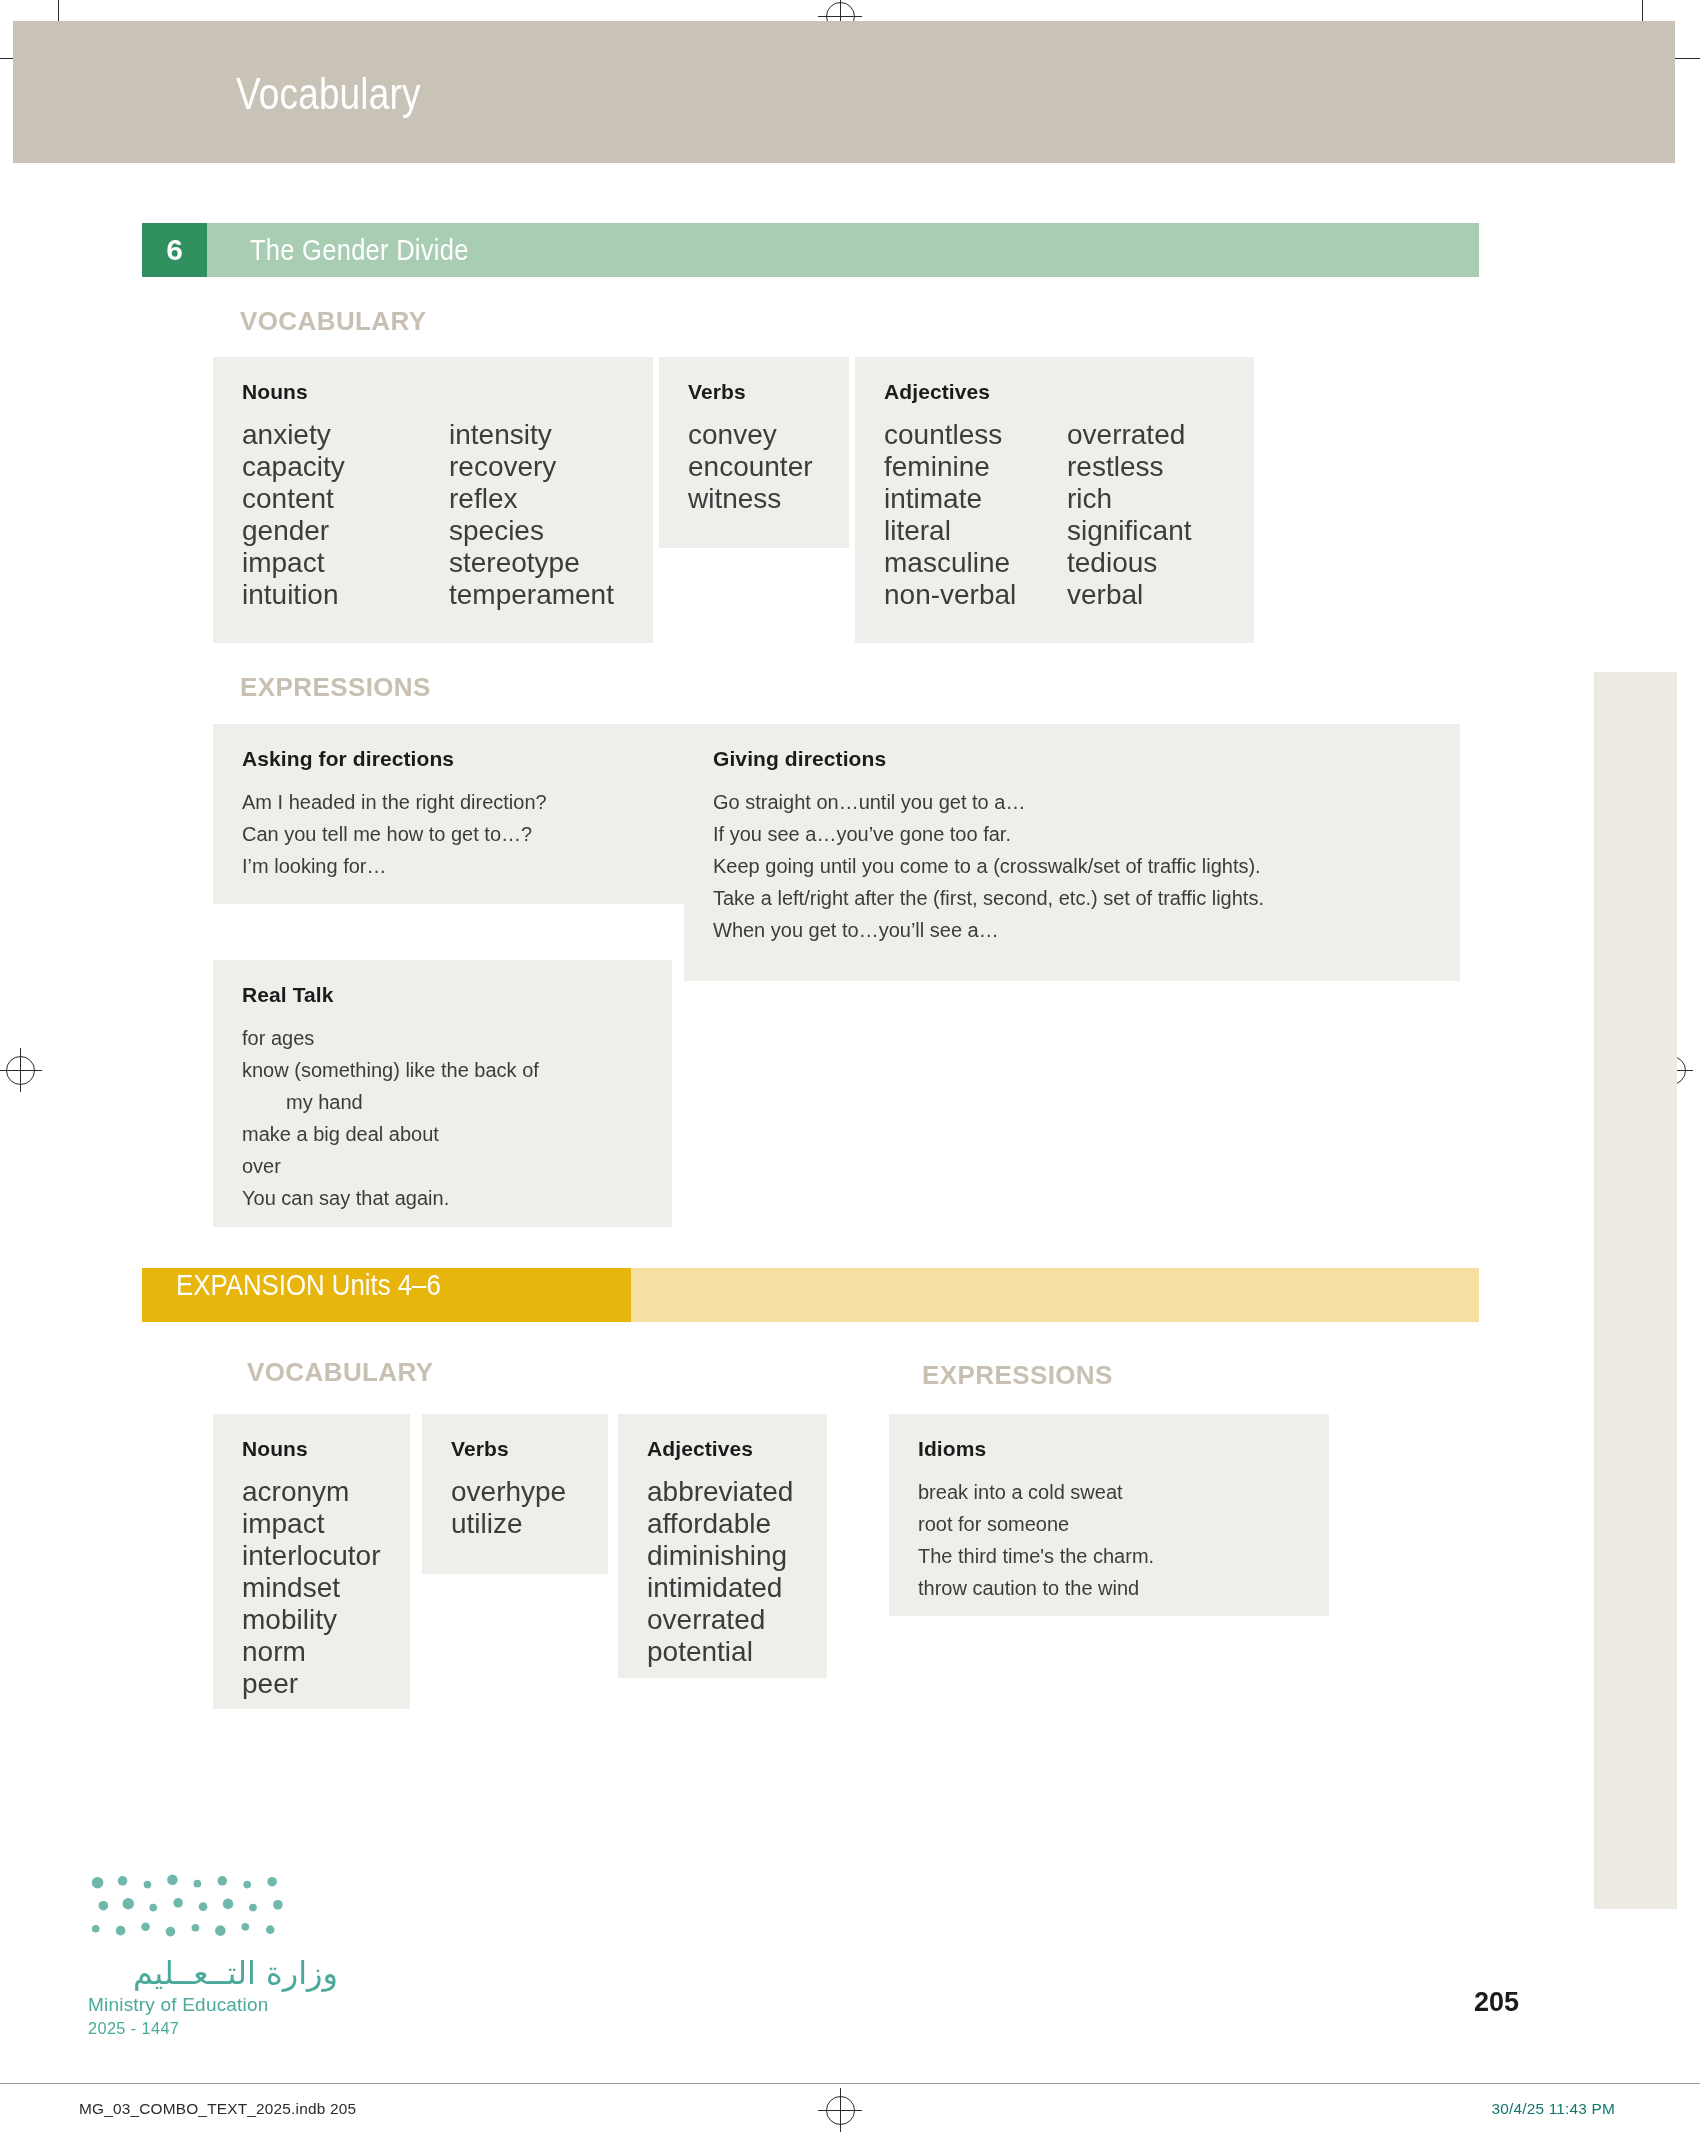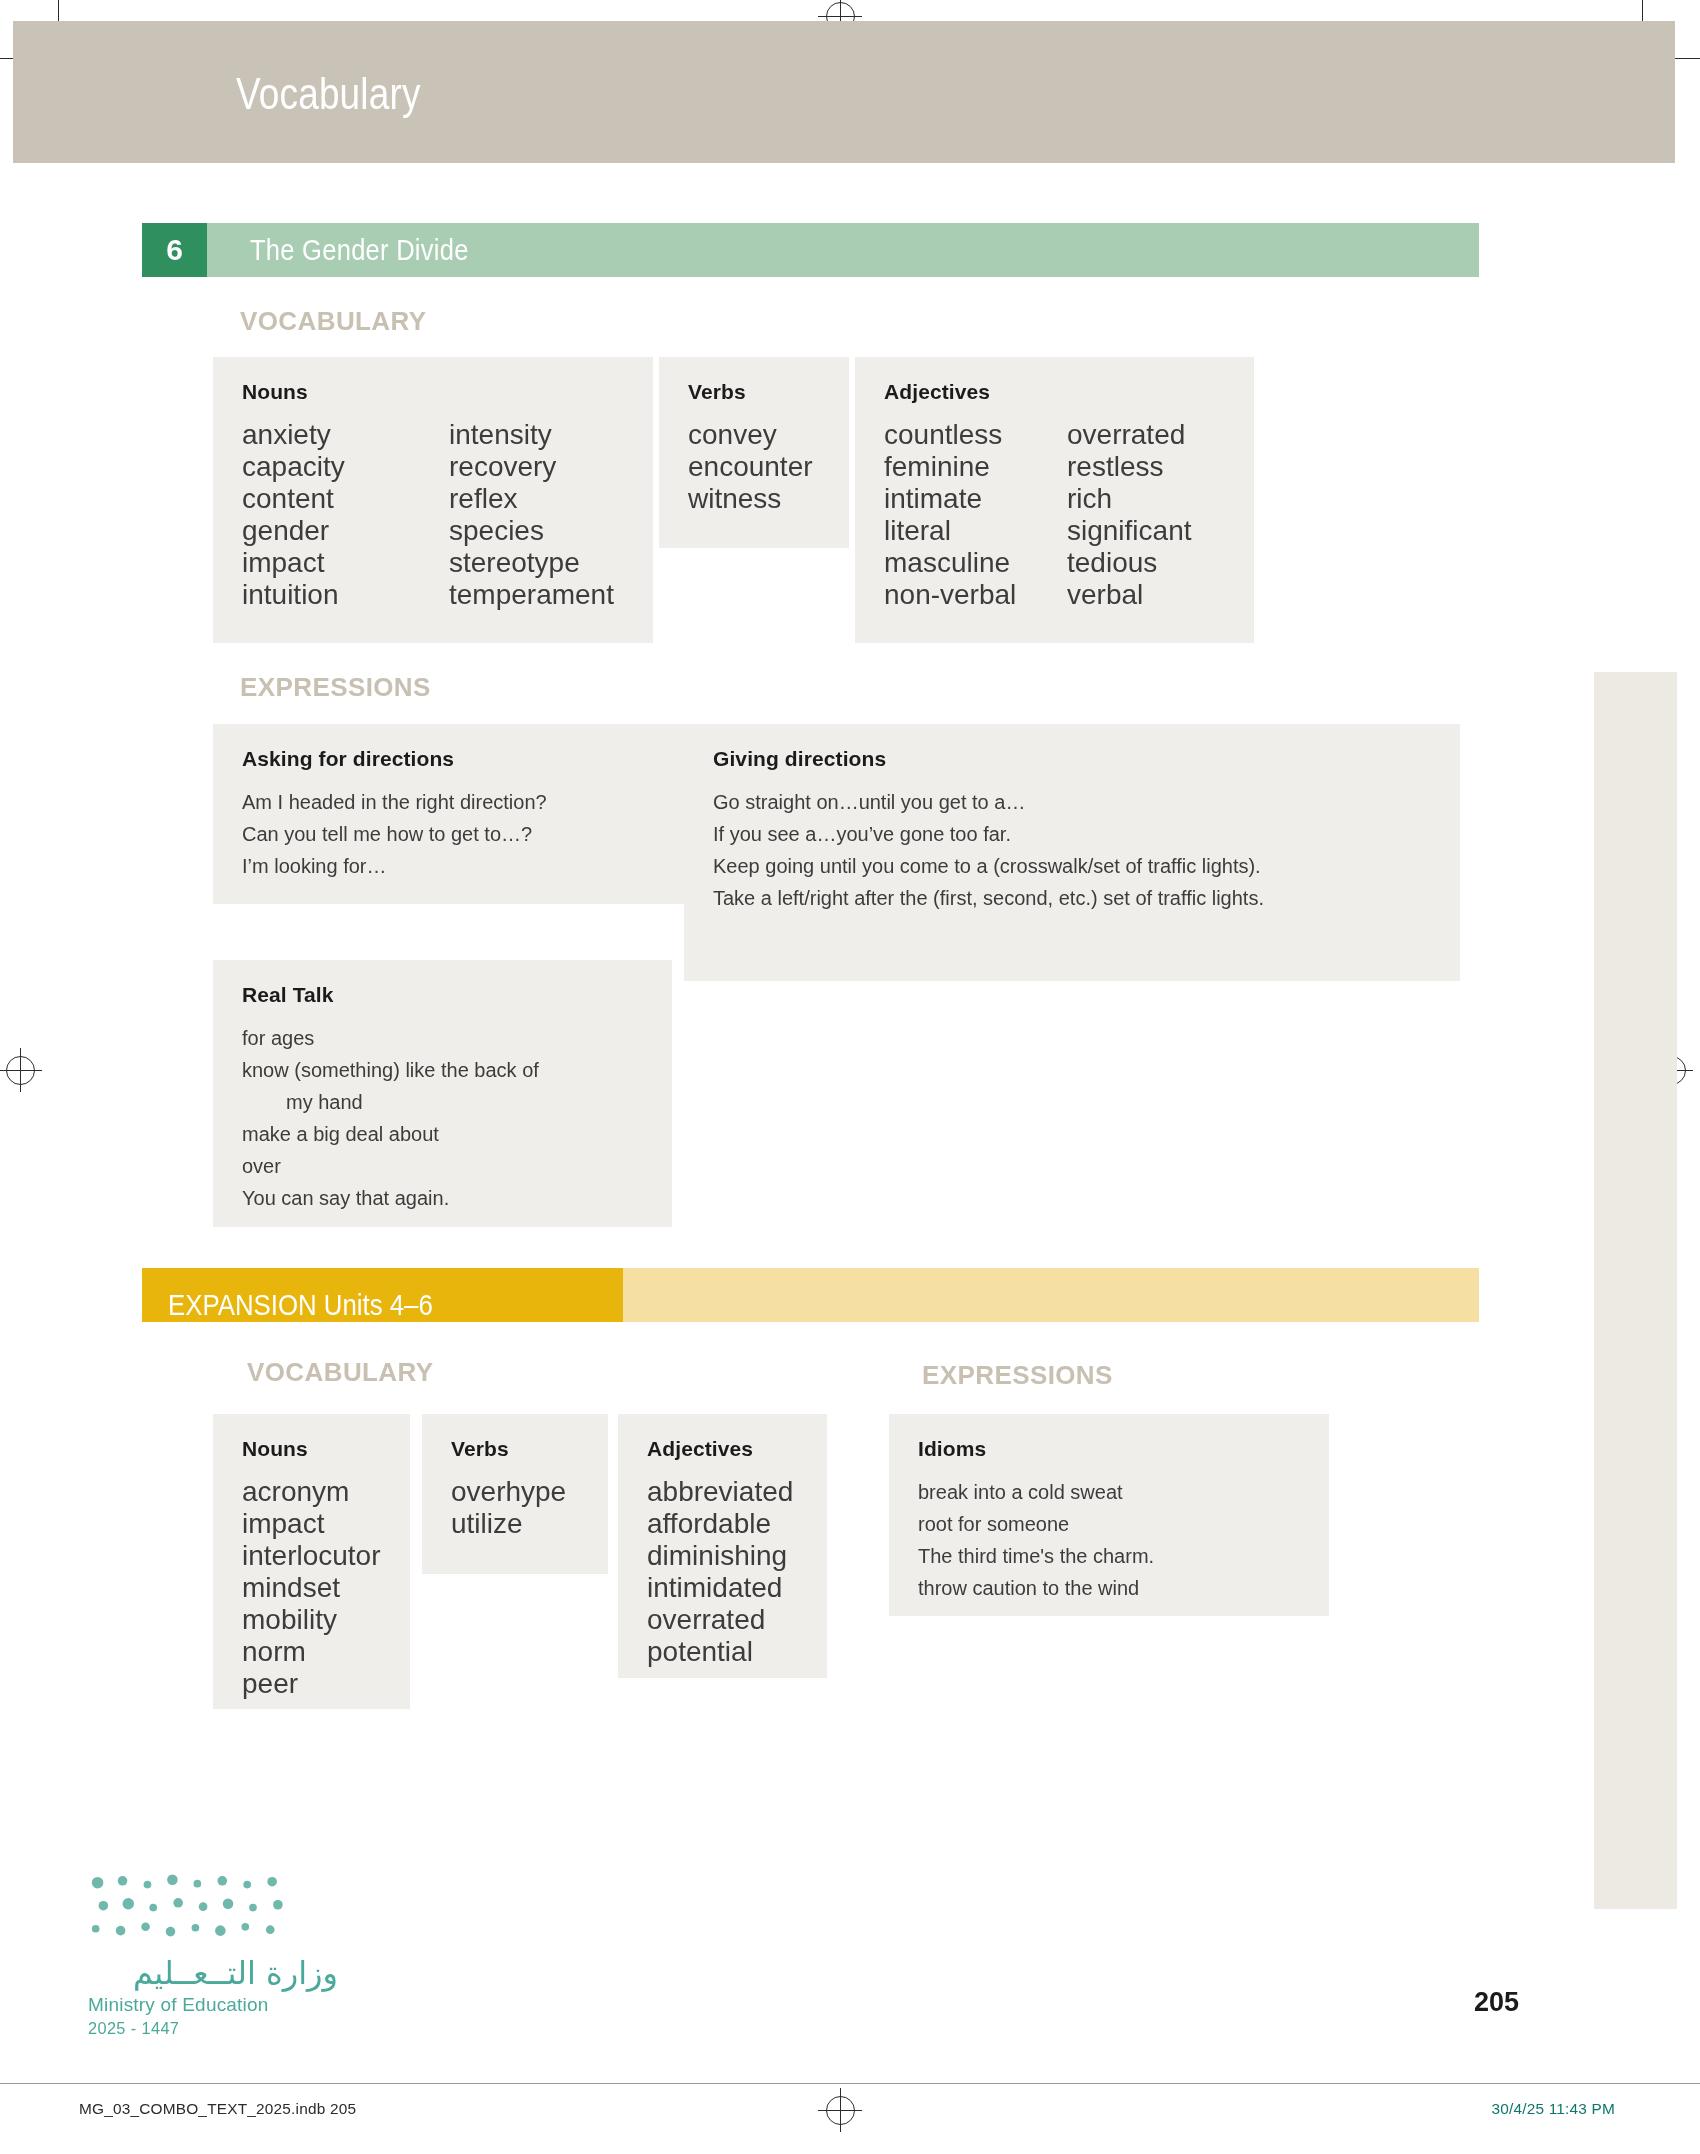--- a/index.html
+++ b/index.html
@@ -162,22 +162,22 @@
     top: 1268px;
     width: 1337px;
     height: 54px;
     display: flex;
     align-items: stretch;
   }
   .expansion-label {
     background: #e8b50d;
     color: #ffffff;
     display: flex;
-    align-items: flex-end;
-    padding: 0 21px 0 26px;
+    align-items: flex-start;
+    padding: 0 21px 0 34px;
     font-size: 30px;
     font-family: "Liberation Sans Narrow", "Liberation Sans", sans-serif;
     white-space: nowrap;
   }
   .expansion-label span {
     display: inline-block;
     transform: scaleX(0.86);
     transform-origin: left center;
   }
   .expansion-rest {
@@ -351,20 +351,21 @@
     </div>
   </div>
 
   <div class="card" style="left:684px; top:724px; width:776px; height:257px;">
     <div class="card-title">Giving directions</div>
     <div class="word-col">
       <div class="line">Go straight on…until you get to a…</div>
       <div class="line">If you see a…you’ve gone too far.</div>
       <div class="line">Keep going until you come to a (crosswalk/set  of traffic lights).</div>
       <div class="line">Take a left/right after the (first, second, etc.) set of traffic lights.</div>
+      <div class="line">When you get to…you’ll see a…</div>
     </div>
   </div>
 
   <div class="card" style="left:213px; top:928px; width:459px; height:267px;margin-top:32px;">
     <div class="card-title">Real Talk</div>
     <div class="word-col">
       <div class="line">for ages</div>
       <div class="line">know (something) like the back of</div>
       <div class="line indent">my hand</div>
       <div class="line">make a big deal about</div>

